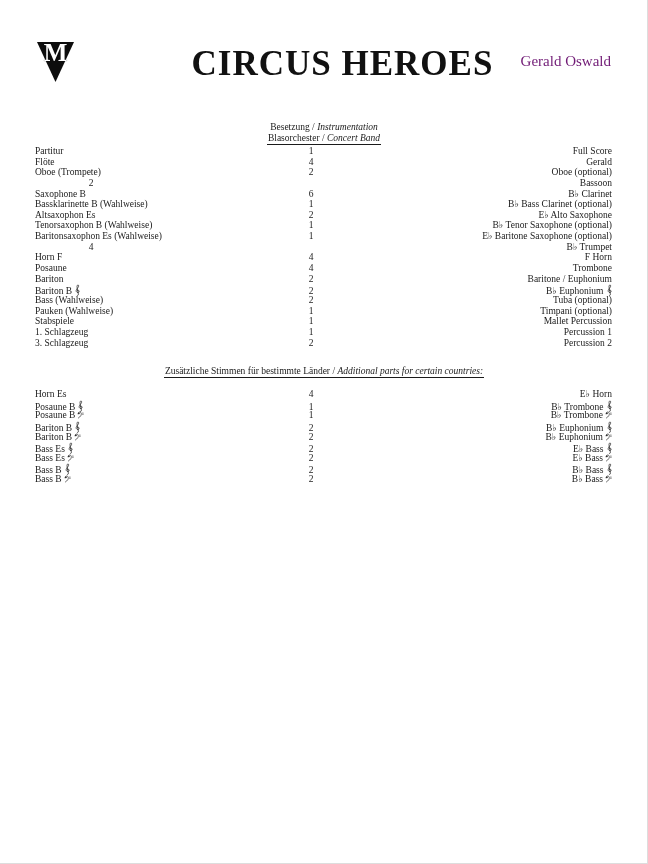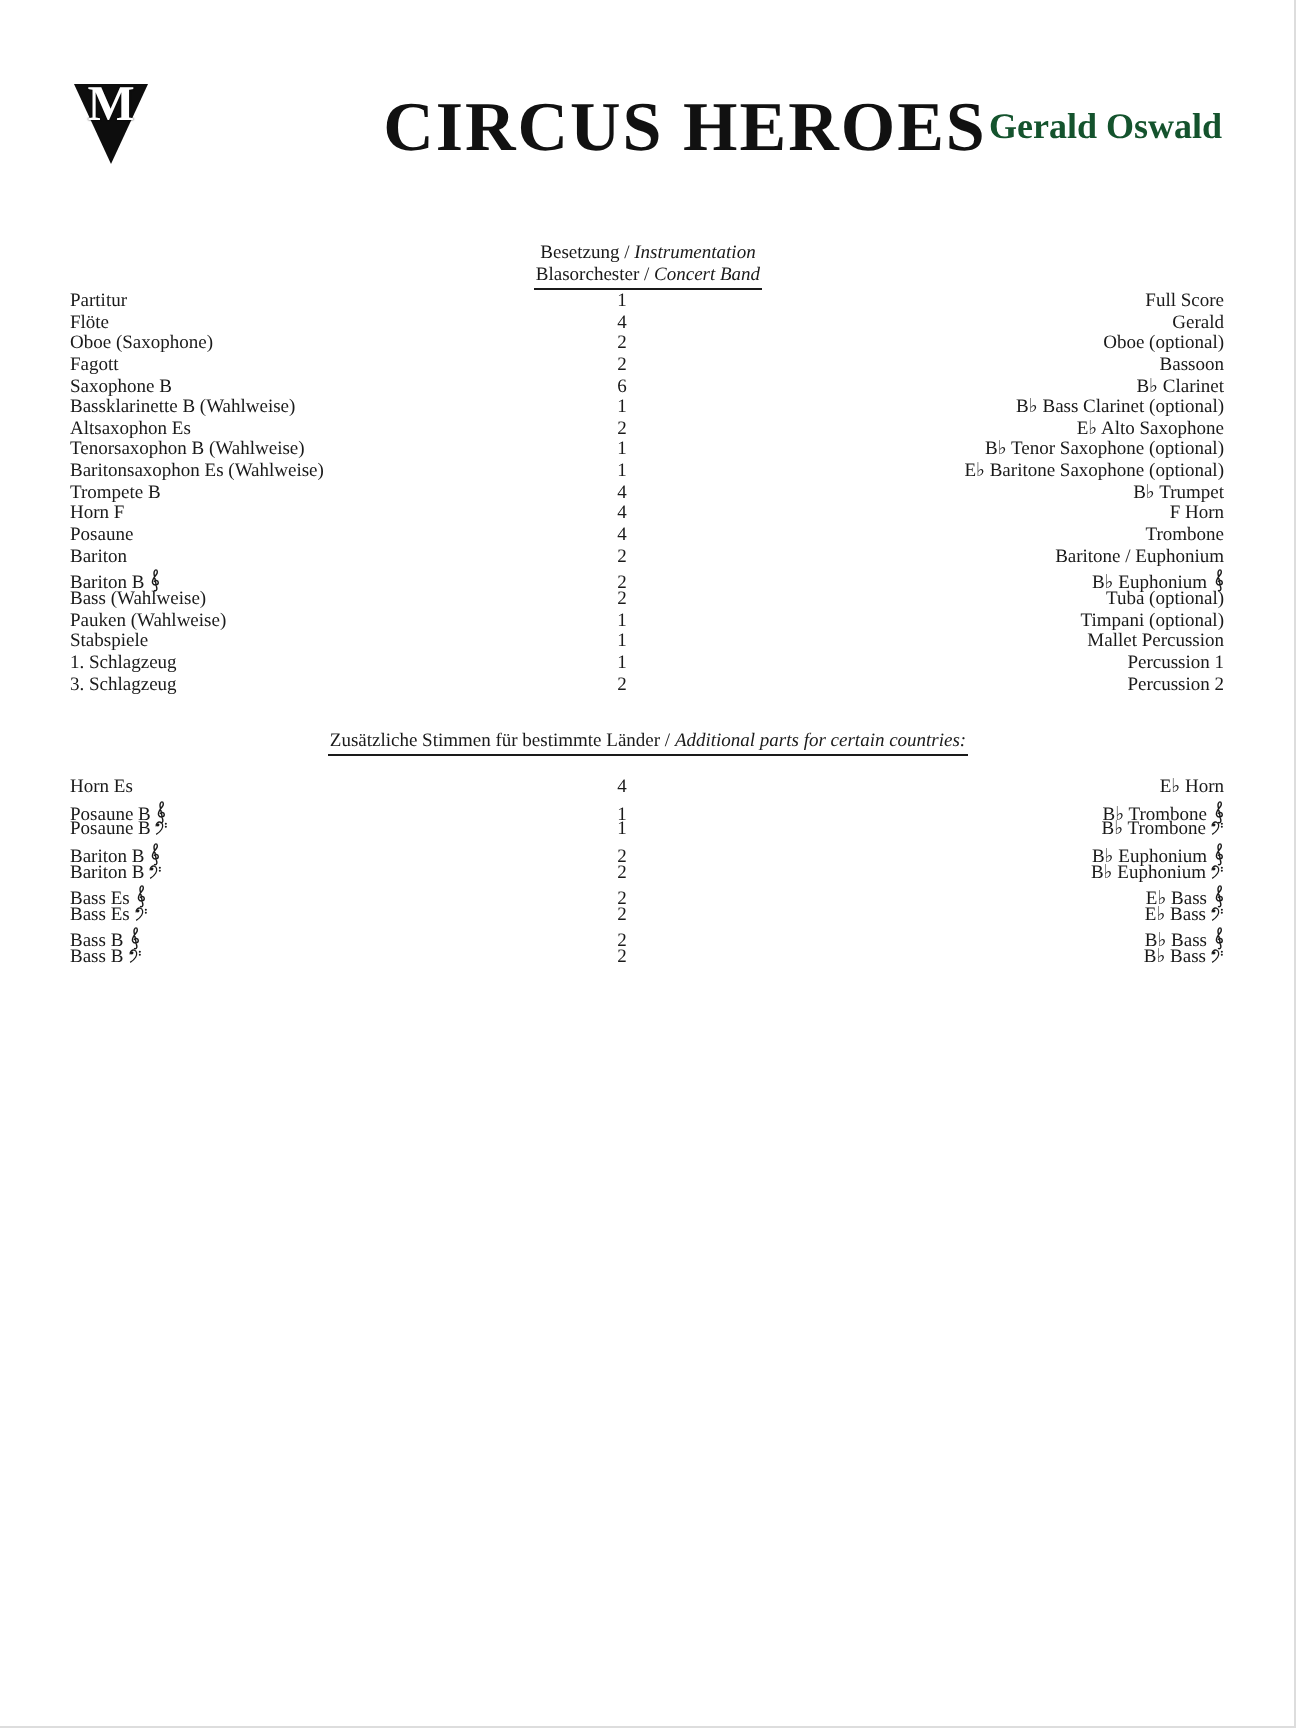--- a/index.html
+++ b/index.html
@@ -31,21 +31,21 @@
   }
   .title{
     position:absolute;left:0;right:0;top:44px;
     text-align:center;
     font-size:35px;font-weight:bold;letter-spacing:1px;
     color:#111;
     padding-left:37px;
   }
   .composer{
     position:absolute;right:37px;top:53px;
-    font-size:18px;font-weight:bold;color:#14532d;
+    font-size:15px;font-weight:normal;color:#701a75;
   }
   
   .tbl-head{
     position:absolute;left:0;right:0;
     text-align:center;
     font-size:9.5px;line-height:11px;color:#1a1a1a;
   }
   .tbl-head .u{border-bottom:0.8px solid #1a1a1a;padding:0 1px 0.5px 1px;}
   .tbl-head em{font-style:italic;}
   #inst-heading{top:122px;}
@@ -91,27 +91,26 @@
     <span class="en"><span class="txt">Full Score</span></span>
   </div>
 
   <div class="row">
     <span class="de"><span class="txt">Flöte</span></span>
     <span class="qty">4</span>
     <span class="en"><span class="txt">Gerald</span></span>
   </div>
 
   <div class="row">
-    <span class="de"><span class="txt">Oboe (Saxophone)</span></span>
+    <span class="de"><span class="txt">Oboe (Trompete)</span></span>
     <span class="qty">2</span>
     <span class="en"><span class="txt">Oboe (optional)</span></span>
   </div>
 
   <div class="row">
-    <span class="de"><span class="txt">Fagott</span></span>
     <span class="qty">2</span>
     <span class="en"><span class="txt">Bassoon</span></span>
   </div>
 
   <div class="row">
     <span class="de"><span class="txt">Saxophone B</span></span>
     <span class="qty">6</span>
     <span class="en"><span class="txt">B♭ Clarinet</span></span>
   </div>
 
@@ -133,21 +132,20 @@
     <span class="en"><span class="txt">B♭ Tenor Saxophone (optional)</span></span>
   </div>
 
   <div class="row">
     <span class="de"><span class="txt">Baritonsaxophon Es (Wahlweise)</span></span>
     <span class="qty">1</span>
     <span class="en"><span class="txt">E♭ Baritone Saxophone (optional)</span></span>
   </div>
 
   <div class="row">
-    <span class="de"><span class="txt">Trompete B</span></span>
     <span class="qty">4</span>
     <span class="en"><span class="txt">B♭ Trumpet</span></span>
   </div>
 
   <div class="row">
     <span class="de"><span class="txt">Horn F</span></span>
     <span class="qty">4</span>
     <span class="en"><span class="txt">F Horn</span></span>
   </div>
 

